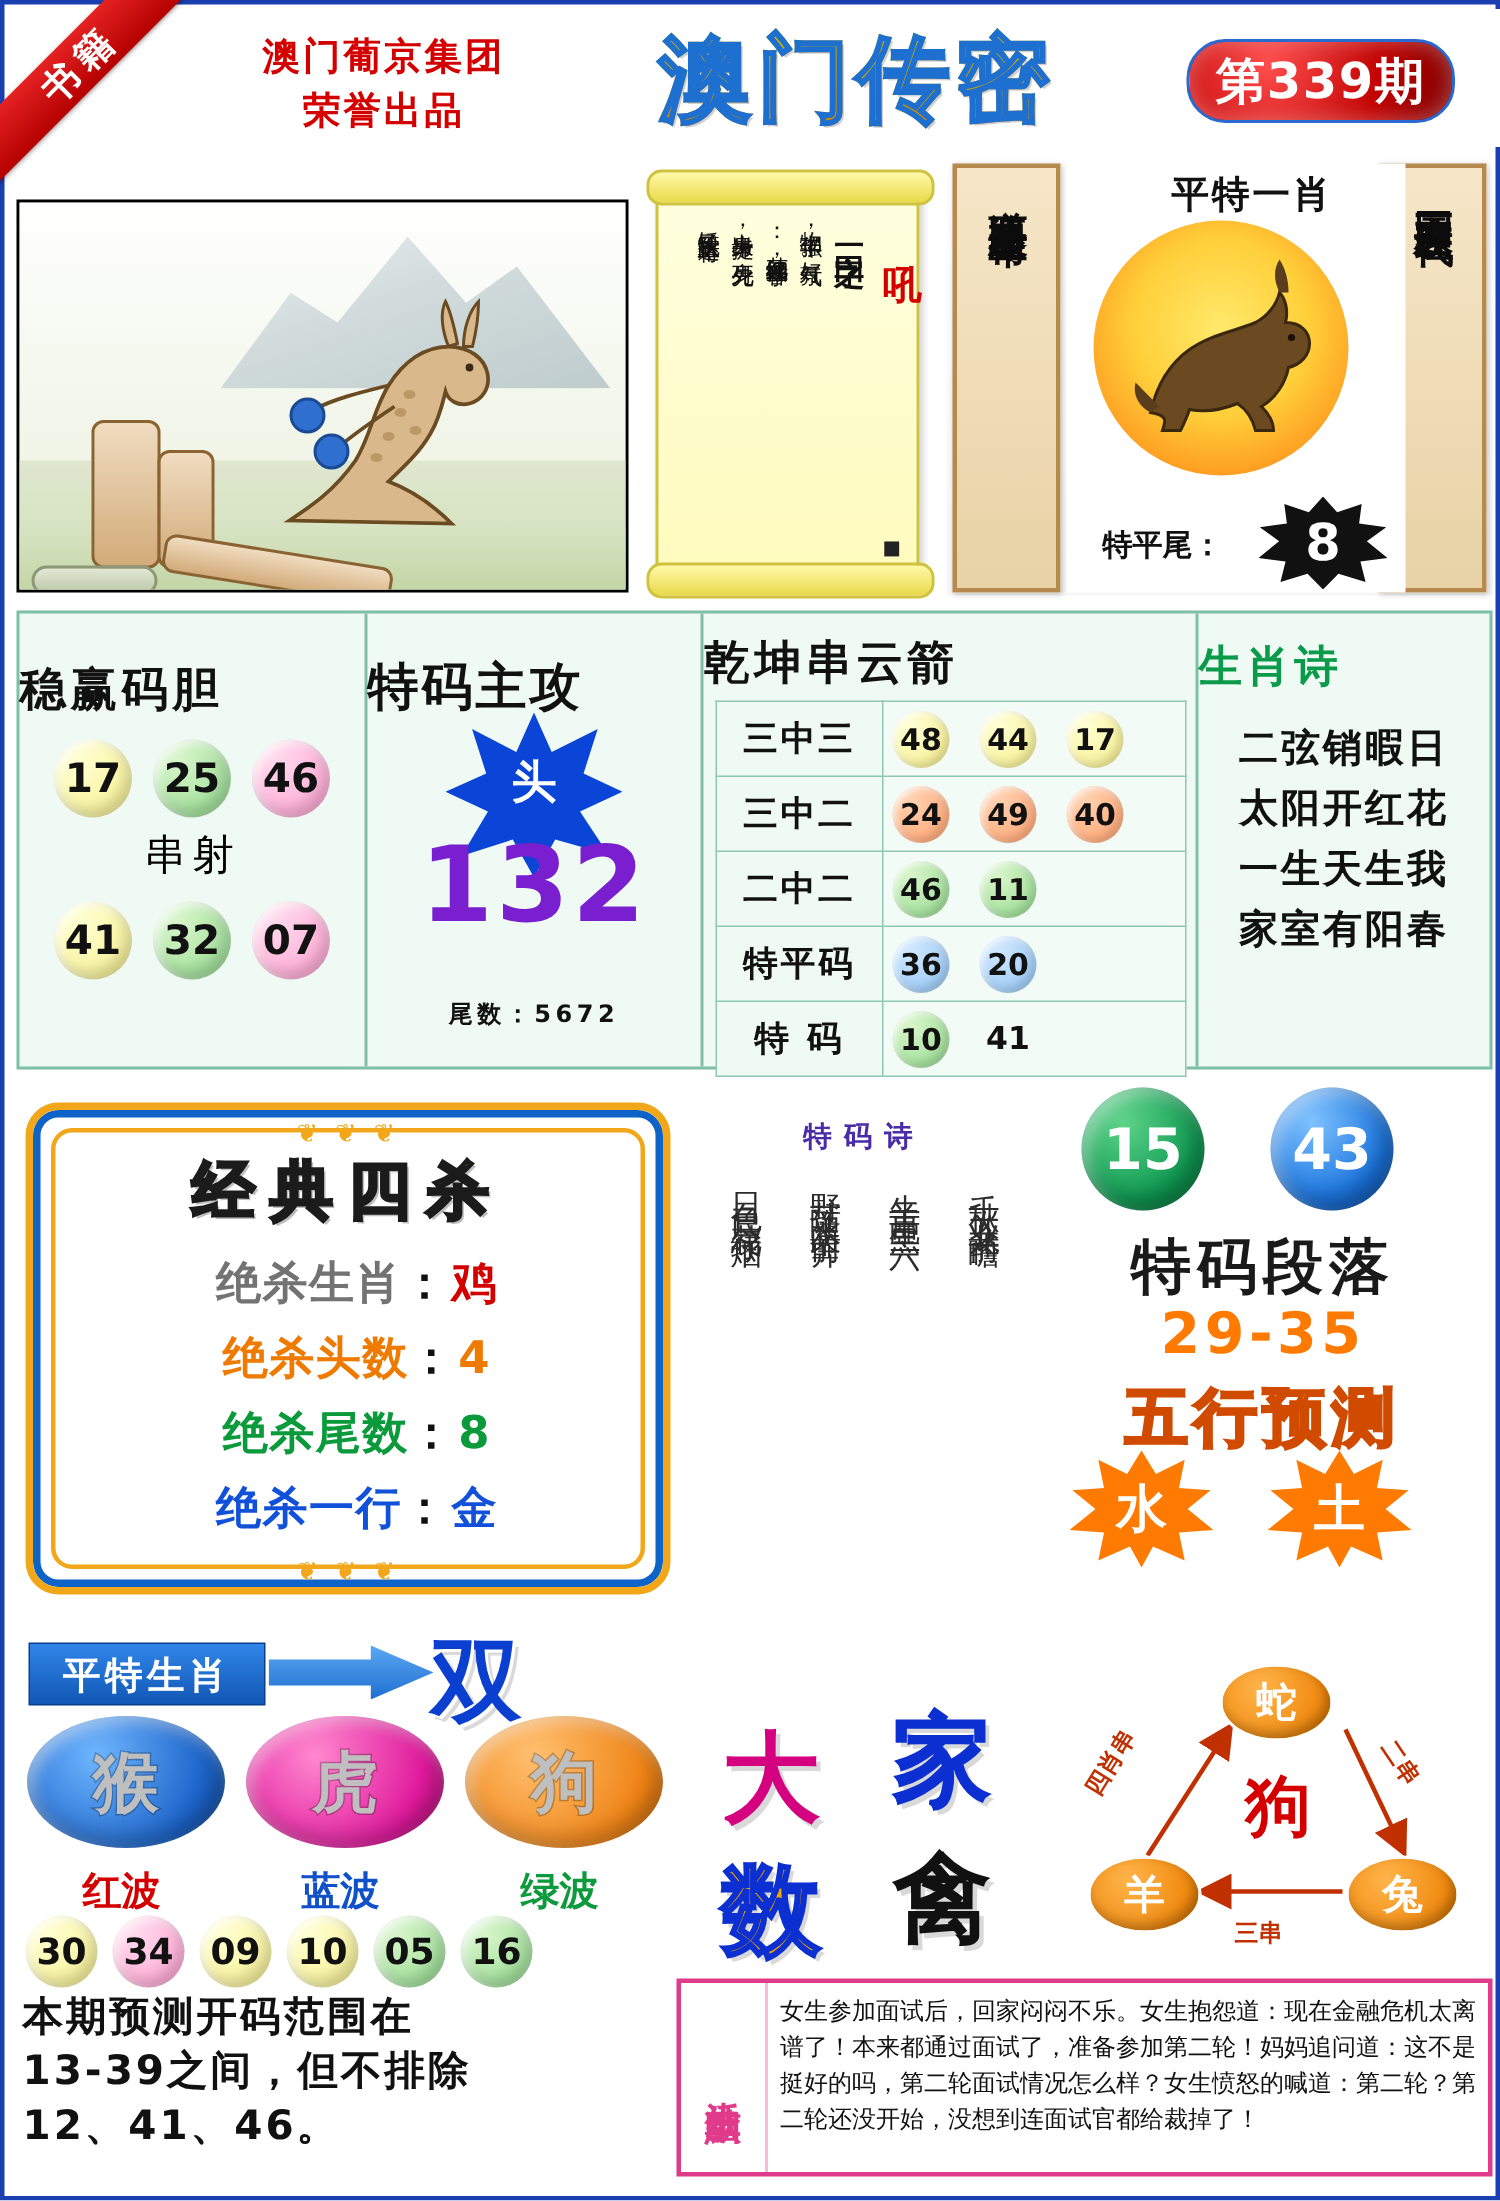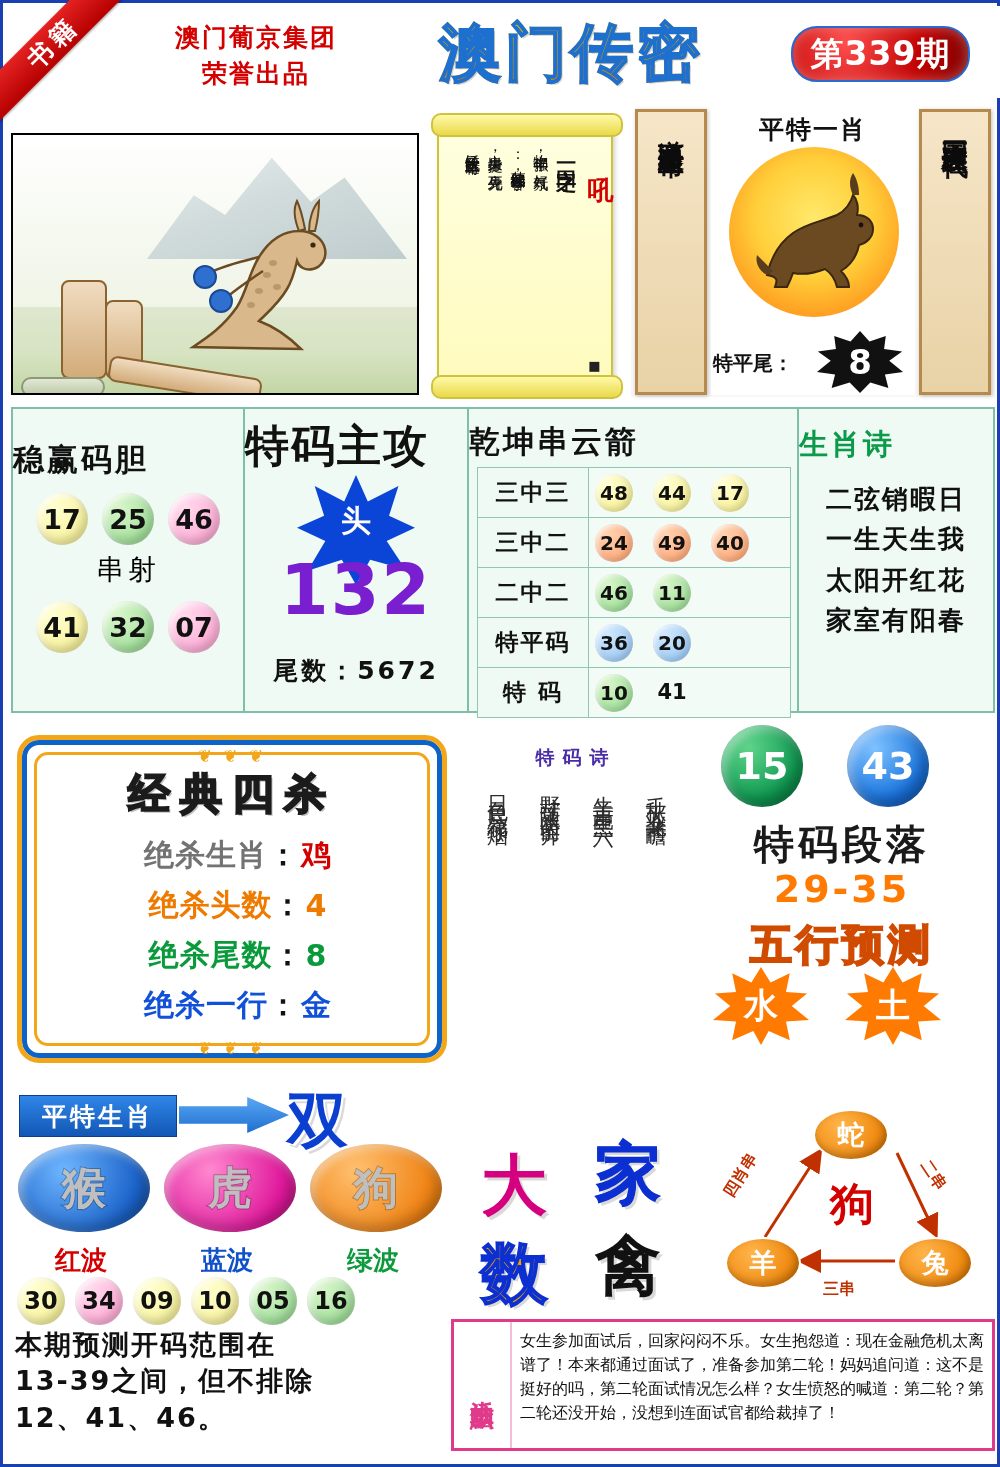--- a/index.html
+++ b/index.html
@@ -131,21 +131,21 @@
     padding-top:8px;box-sizing:border-box;
   }
   .couplet .t{
     writing-mode:vertical-rl;text-orientation:upright;
     font-size:26px;font-weight:bold;color:#0c0c0c;line-height:1.12;letter-spacing:2px;
   }
   .couplet.left{left:4px;}
   .couplet.right{right:4px;}
   .couplet-mid{
     position:absolute;left:80px;top:0;width:204px;height:286px;
-    background:#fff;display:flex;flex-direction:column;align-items:center;
+    background:#fff;display:flex;flex-direction:column;align-items:center;padding-left:22px;
   }
   .cm-title{font-size:25px;font-weight:bold;color:#111;margin-top:4px;letter-spacing:2px;}
   .sun{
     position:absolute;left:18px;top:38px;width:170px;height:170px;border-radius:50%;
     background:radial-gradient(circle at 50% 42%,#ffe96b 0%,#ffcf3a 45%,#ff9a1f 78%,#f07f10 100%);
   }
   .horse{position:absolute;left:38px;top:62px;width:130px;height:120px;}
   .tailnum{
     position:absolute;right:6px;bottom:2px;width:196px;height:64px;
   }
@@ -177,35 +177,35 @@
   .ball{
     width:52px;height:52px;border-radius:50%;
     display:flex;align-items:center;justify-content:center;
     font-size:27px;font-weight:bold;color:#111;
     box-shadow:inset -4px -5px 9px rgba(0,0,0,.18),inset 3px 3px 7px rgba(255,255,255,.85);
   }
   .ball.y{background:radial-gradient(circle at 33% 28%,#ffffd0,#f6ef8c);}
   .ball.g{background:radial-gradient(circle at 33% 28%,#d8f5c9,#8fd98b);}
   .ball.p{background:radial-gradient(circle at 33% 28%,#ffd9ec,#ff9ed0);}
   .ballrow{display:flex;justify-content:center;gap:14px;margin-top:12px;}
-  .p2 .p-title{font-size:44px;margin-top:8px;letter-spacing:2px;font-family:Liberation Mono, monospace;}
+  .p2 .p-title{font-size:34px;margin-top:26px;letter-spacing:2px;font-family:Liberation Mono, monospace;}
   .star{
     position:absolute;left:50%;transform:translateX(-50%);top:66px;
     width:118px;height:110px;background:#0b45d8;
     clip-path:polygon(50% 0%,60% 24%,86% 10%,78% 37%,100% 48%,76% 60%,92% 86%,62% 77%,50% 100%,38% 77%,9% 87%,24% 60%,0% 48%,23% 37%,15% 10%,40% 24%);
     display:flex;align-items:flex-start;justify-content:center;
   }
   .star span{color:#fff;font-size:30px;font-weight:bold;margin-top:26px;}
   .bignum{
     position:absolute;left:0;right:0;top:140px;text-align:center;
     font-size:70px;font-weight:bold;color:#7a1fd0;letter-spacing:2px;
   }
   .tailline{
     position:absolute;left:0;right:0;bottom:24px;text-align:center;
-    font-size:25px;font-weight:bold;color:#111;letter-spacing:3px;
+    font-size:16px;font-weight:bold;color:#111;letter-spacing:3px;
   }
   .p3 .p-title{font-size:31px;margin-top:12px;letter-spacing:3px;}
   .tbl{position:absolute;left:8px;right:8px;top:58px;border-collapse:collapse;width:314px;}
   .tbl td{
     border:1px solid #8fc7b3;height:47px;vertical-align:middle;
     font-size:23px;font-weight:bold;color:#111;
   }
   .tbl td.lab{width:108px;text-align:center;letter-spacing:2px;background:#eefaf3;}
   .tbl td.val{background:#f3fbf7;padding-left:6px;}
   .minib{
@@ -555,22 +555,22 @@
           </td>
         </tr>
       </tbody>
         </table>
     </div>
 
     <div class="p p4">
       <div class="p-title">生肖诗</div>
       <div class="poem">
         <div>二弦销暇日</div>
+        <div>太阳开红花</div>
         <div>一生天生我</div>
-        <div>太阳开红花</div>
         <div>家室有阳春</div>
       </div>
     </div>
   </div>
 
   <div class="row3">
 
     <div class="frame">
       <div class="frame-inner"></div>
       <div class="deco top">❦ ❦ ❦</div>

